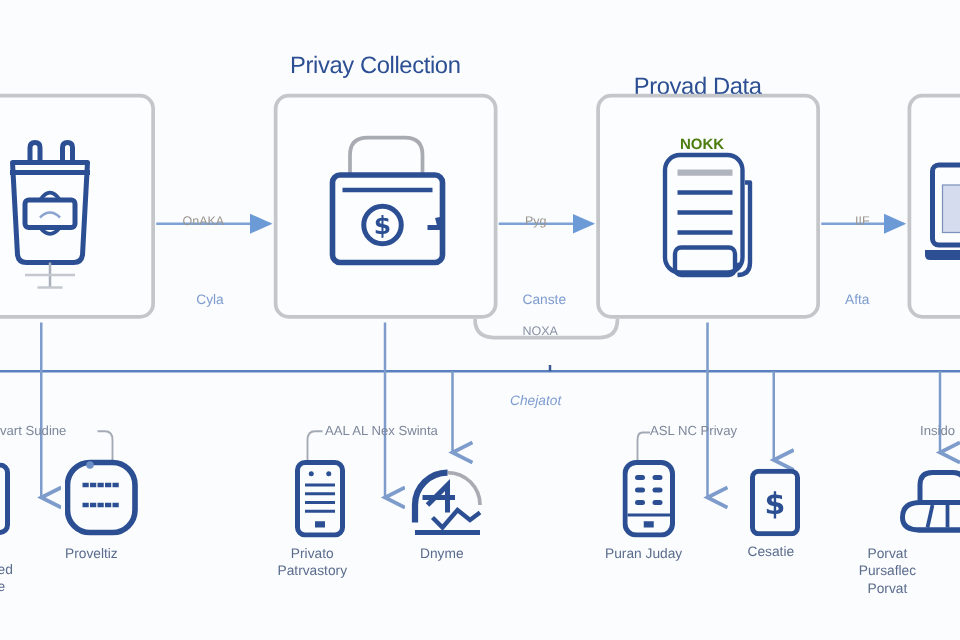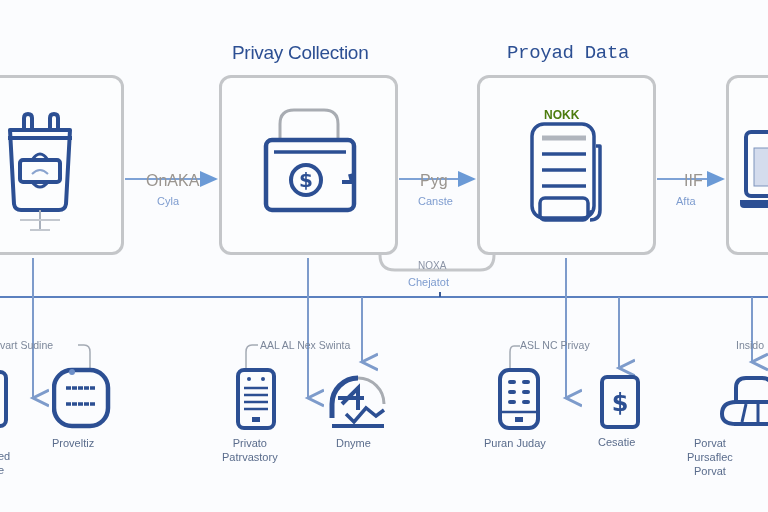--- a/index.html
+++ b/index.html
@@ -10,35 +10,35 @@
     }
     .abs { position: absolute; }
     .stage-title {
       position: absolute; font-size: 19px; color: #2c4f93; letter-spacing: -0.3px;
       white-space: nowrap; font-weight: 500;
     }
     .box {
       position: absolute; border: 3px solid #c4c6c9; border-radius: 12px;
       background: #fcfdfe; box-sizing: border-box;
     }
-    .conn-label-top { position: absolute; font-size: 16px; color: #9a958f; white-space: nowrap; }
-    .conn-label-bot { position: absolute; font-size: 11px; color: #7e9ccf; white-space: nowrap; }
+    .conn-label-top { position: absolute; font-size: 10px; color: #9a958f; white-space: nowrap; }
+    .conn-label-bot { position: absolute; font-size: 11px; color: #7e9ccf; white-space: nowrap; margin-top: 39px; }
     .small-label {
       position: absolute; font-size: 11px; color: #5a6c8c; text-align: center;
       line-height: 14px; white-space: nowrap;
     }
     .branch-label { position: absolute; font-size: 10.5px; color: #7c879a; white-space: nowrap; }
     svg.overlay { position: absolute; left: 0; top: 0; }
     .icon { position: absolute; }
   </style>
 </head>
 <body>
 
 <div class="stage-title" style="left:232px; top:42px;">Privay Collection</div>
-<div class="stage-title" style="left:507px; top:42px;font-family:Liberation Mono, monospace;">Proyad Data</div>
+<div class="stage-title" style="left:507px; top:59px;">Proyad Data</div>
 <div class="stage-title" style="left:744px; top:84px; font-size:16px;">P</div>
 
 <div class="box" style="left:-14px; top:75px; width:138px; height:180px;"></div>
 <div class="box" style="left:219px; top:75px; width:179px; height:180px;"></div>
 <div class="box" style="left:477px; top:75px; width:179px; height:180px;"></div>
 <div class="box" style="left:726px; top:75px; width:60px; height:180px;"></div>
 
 <svg class="overlay" width="768" height="512">
   <defs>
     <marker id="arrowHead" markerWidth="10" markerHeight="10" refX="8" refY="5" orient="auto">
@@ -72,21 +72,21 @@
 </svg>
 
 <div class="conn-label-top" style="left:146px; top:172px;">OnAKA</div>
 <div class="conn-label-bot" style="left:157px; top:195px;">Cyla</div>
 <div class="conn-label-top" style="left:420px; top:172px;">Pyg</div>
 <div class="conn-label-bot" style="left:418px; top:195px;">Canste</div>
 <div class="conn-label-top" style="left:684px; top:172px;">IIF</div>
 <div class="conn-label-bot" style="left:676px; top:195px;text-align:center;">Afta</div>
 
 <div class="conn-label-top" style="left:418px; top:260px; color:#8a93a5; font-size:10px;">NOXA</div>
-<div class="conn-label-bot" style="left:408px; top:276px; font-size:11px;">Chejatot</div>
+<div class="conn-label-bot" style="left:408px; top:276px; font-size:11px;font-style:italic;">Chejatot</div>
 
 <div class="branch-label" style="left:0px; top:339px;">vart  Sudine</div>
 <div class="branch-label" style="left:260px; top:339px;">AAL AL  Nex Swinta</div>
 <div class="branch-label" style="left:520px; top:339px;">ASL NC  Privay</div>
 <div class="branch-label" style="left:736px; top:339px;">Insido</div>
 
 <svg class="icon" style="left:2px; top:108px;" width="76" height="128" viewBox="0 0 76 128">
   <g fill="none" stroke="#2c4f93" stroke-width="4" stroke-linejoin="round">
     <path d="M8,22 L68,22 L64,96 Q63,102 57,102 L19,102 Q13,102 12,96 Z"></path>
     <line x1="6" y1="30" x2="70" y2="30"></line>

